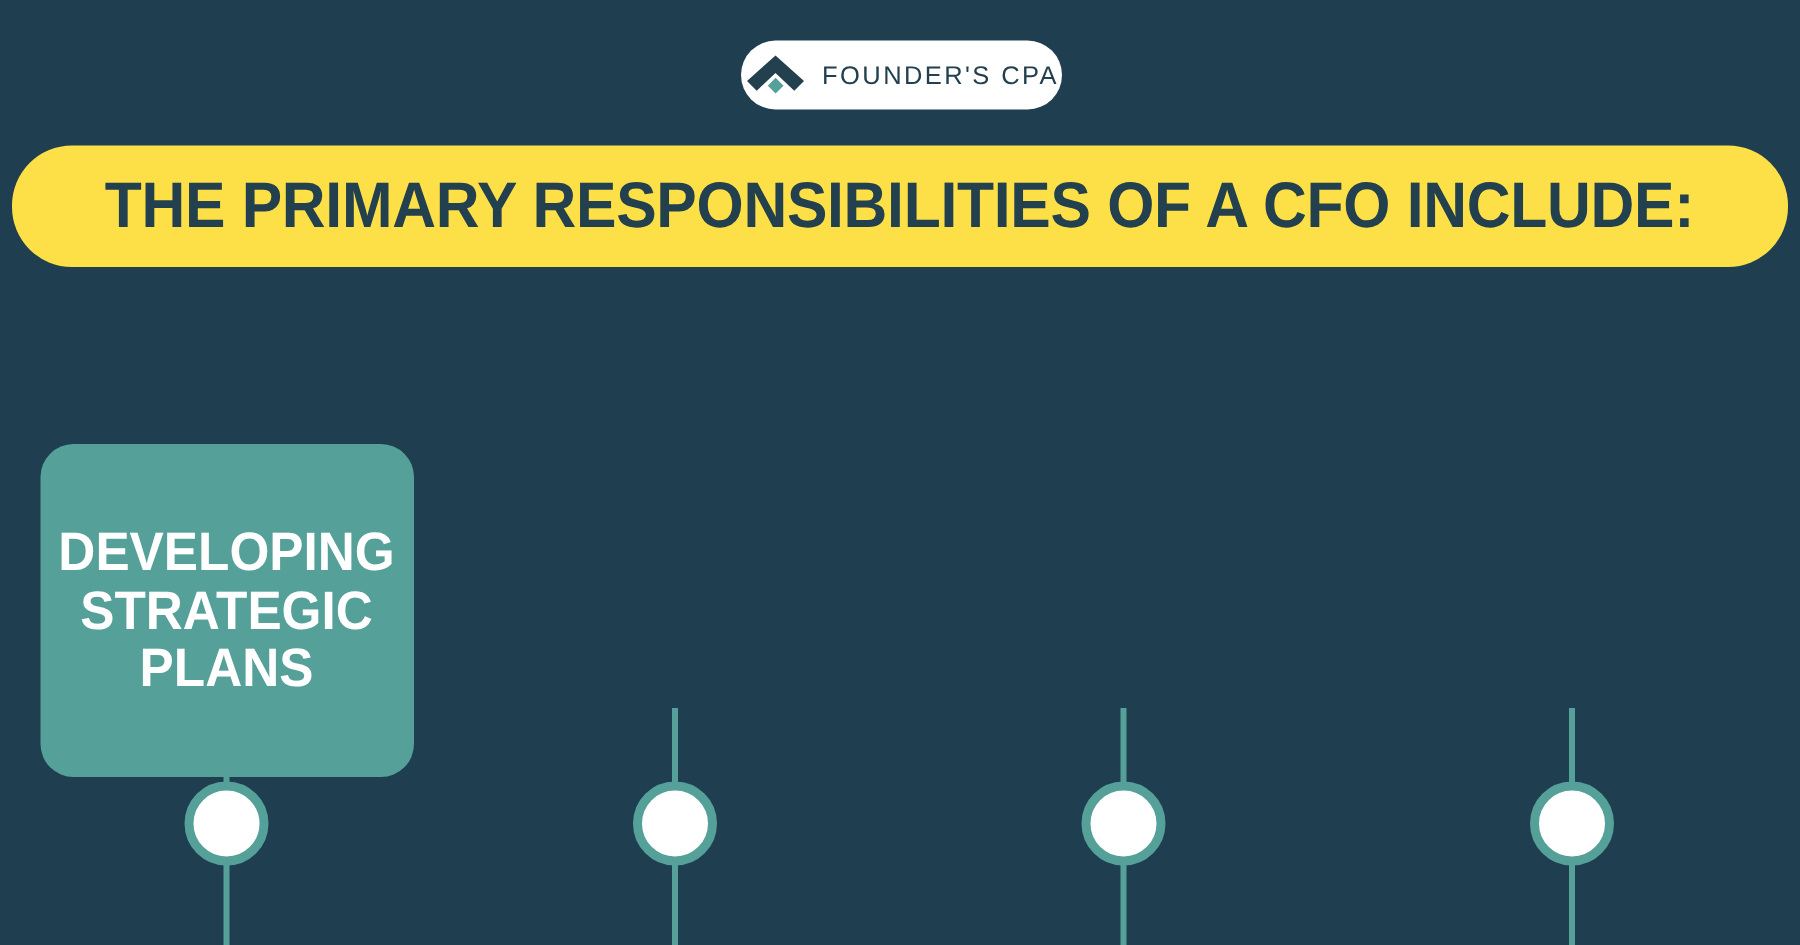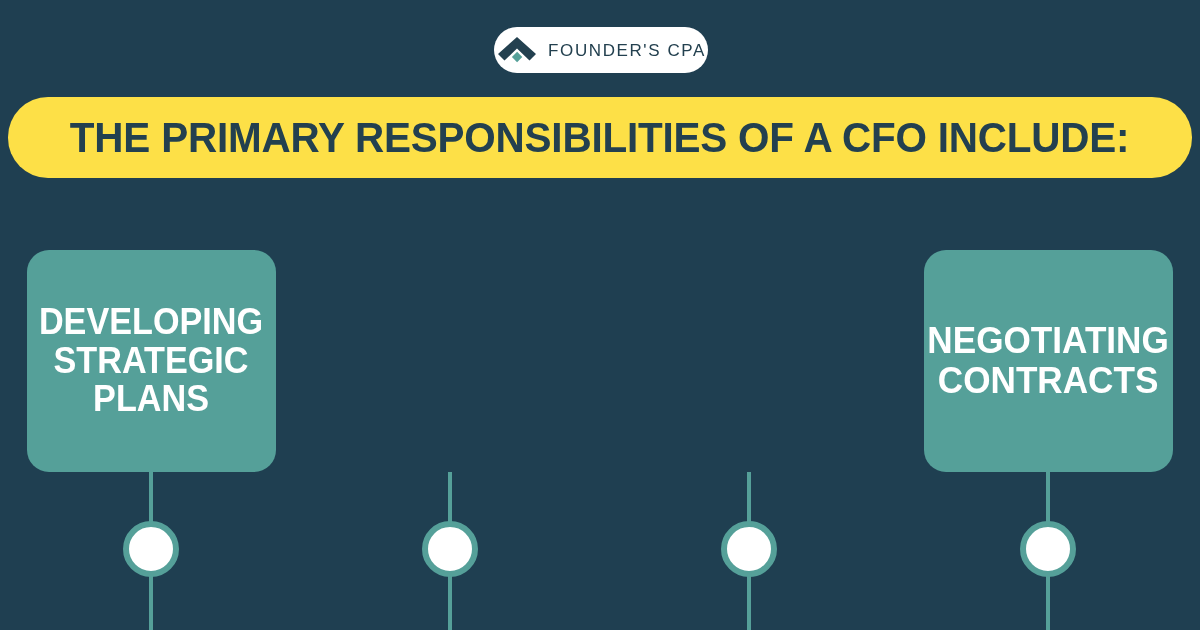--- a/index.html
+++ b/index.html
@@ -96,20 +96,21 @@
   .card {
     width: 249px;
     height: 222px;
     background: #55a099;
     border-radius: 22px;
     display: flex;
     align-items: center;
     justify-content: center;
     box-sizing: border-box;
     padding: 10px 12px;
+    margin-top: 46px;
   }
   .card-label {
     font-family: "Liberation Sans Narrow", "Liberation Sans", sans-serif;
     font-weight: 700;
     color: #ffffff;
     text-align: center;
     line-height: 1.08;
     letter-spacing: 0px;
     transform: scaleX(0.95);
   }
@@ -161,26 +162,20 @@
     <div class="card lines3">
       <span class="card-label">
         <span>DEVELOPING</span><br>
         <span>STRATEGIC</span><br>
         <span>PLANS</span>
       </span>
     </div>
 
 
 
-    <div class="card lines2">
-      <span class="card-label">
-        <span>NEGOTIATING</span><br>
-        <span>CONTRACTS</span>
-      </span>
-    </div>
 
   </div>
 
   <div class="connector" style="left:151px"></div>
   <div class="connector" style="left:450px"></div>
   <div class="connector" style="left:749px"></div>
   <div class="connector" style="left:1048px"></div>
 
   <div class="node" style="left:151px"></div>
   <div class="node" style="left:450px"></div>

